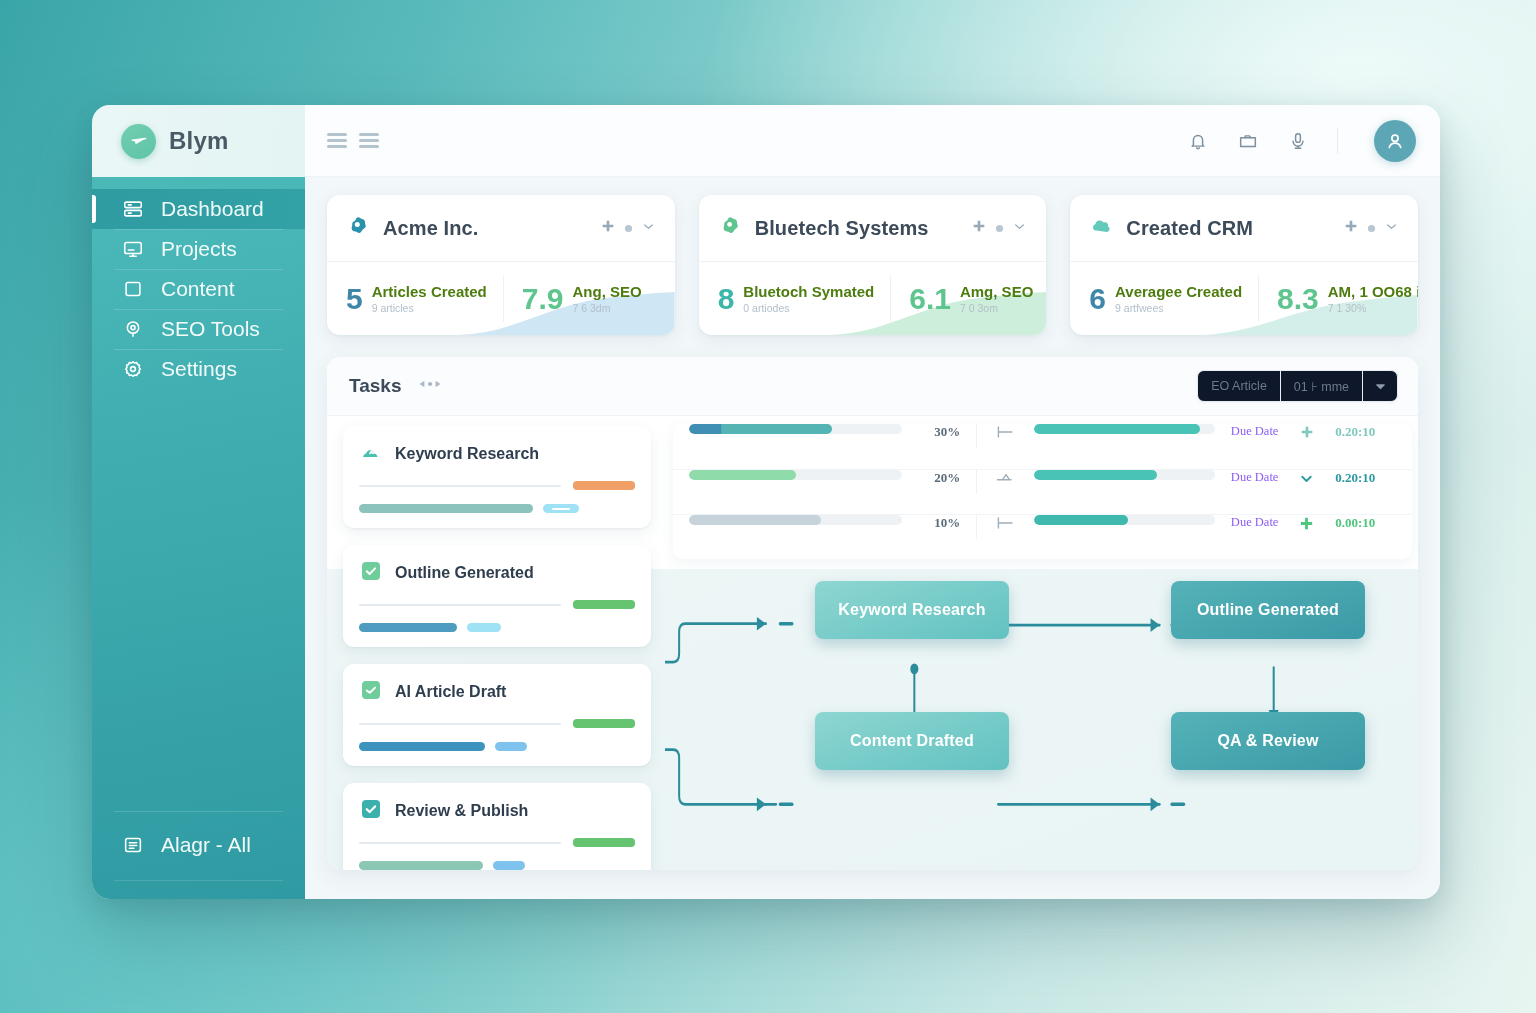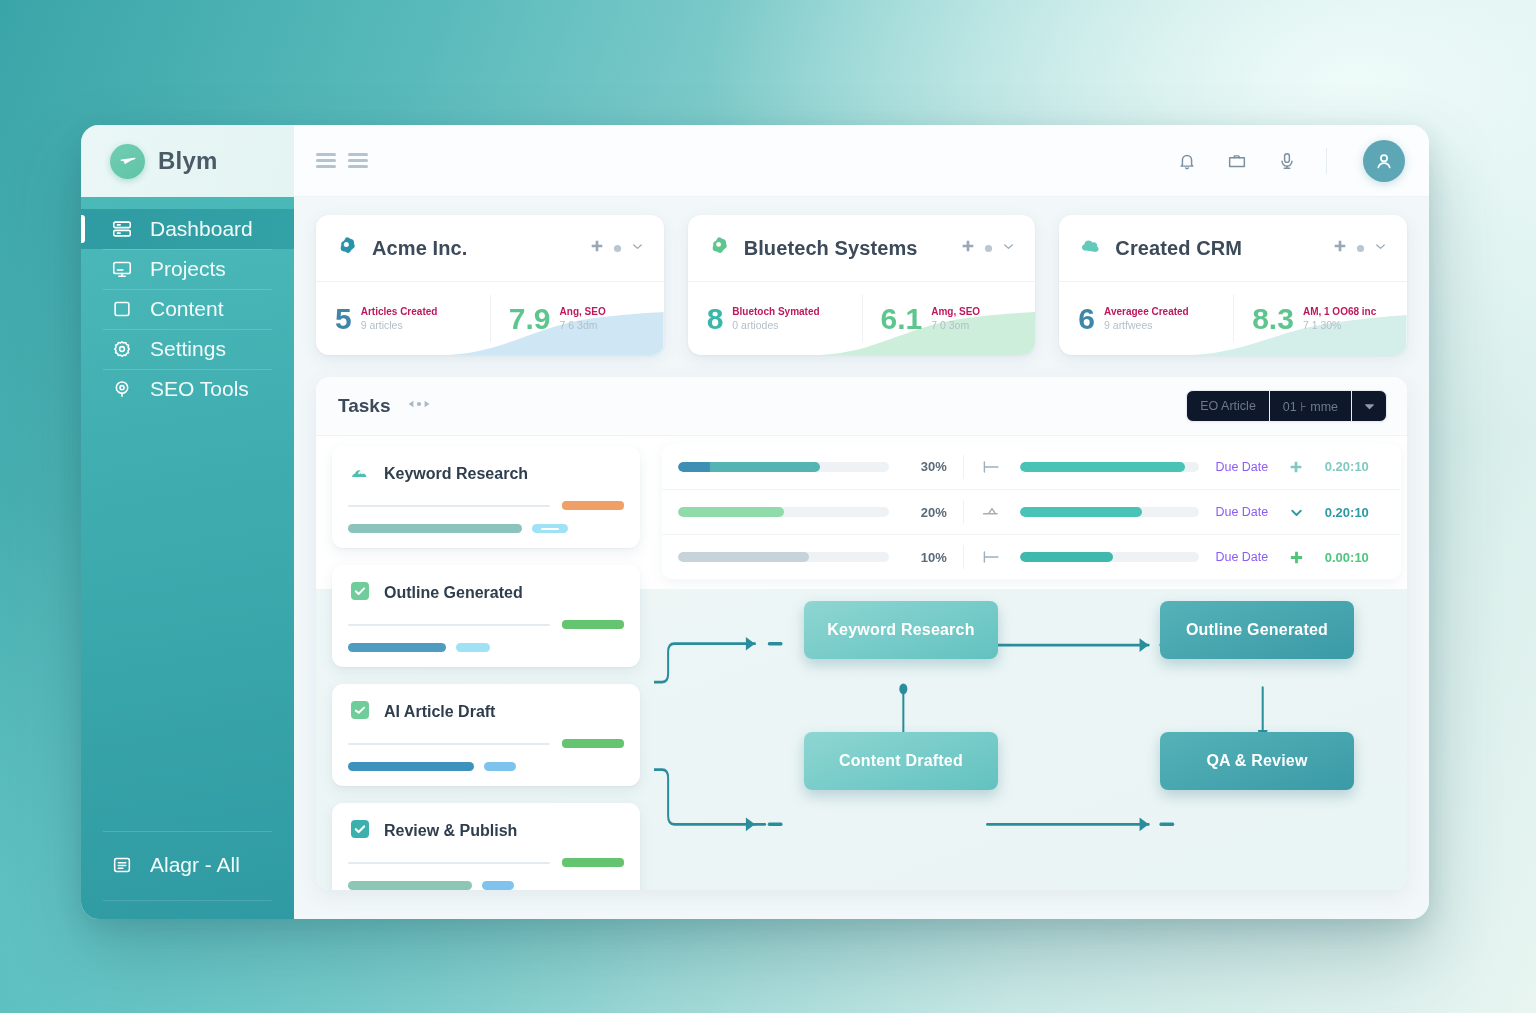--- a/index.html
+++ b/index.html
@@ -11,24 +11,24 @@
   }
   .bg-soft {
     position: absolute; inset: 0;
     background: radial-gradient(ellipse 70% 60% at 88% 8%, rgba(240,252,250,.95) 0%, rgba(240,252,250,0) 60%),
                 radial-gradient(ellipse 60% 70% at 6% 92%, rgba(110,205,205,.55) 0%, rgba(110,205,205,0) 62%);
     pointer-events: none;
   }
 
   
   .app {
-    position: absolute; left: 81px; top: 105px; width: 1348px; height: 794px;
+    position: absolute; left: 92px; top: 105px; width: 1348px; height: 794px;
     border-radius: 18px; overflow: hidden;
     box-shadow: 0 34px 70px rgba(25,80,90,.26), 0 8px 24px rgba(25,80,90,.14);
-    display: flex; background: #f4f8fa; margin-top: 20px;
+    display: flex; background: #f4f8fa;
   }
 
   
   .sidebar {
     width: 213px; flex: 0 0 213px;
     background: linear-gradient(170deg, #4fbcbb 0%, #3fadb0 45%, #2f9aa2 100%);
     display: flex; flex-direction: column; position: relative;
   }
   .brand {
     height: 72px; display: flex; align-items: center; gap: 13px; padding-left: 29px;
@@ -108,21 +108,21 @@
   .sc-metric {
     flex: 1; display: flex; align-items: center; gap: 9px; padding: 0 16px 0 19px; position: relative; z-index: 1;
   }
   .sc-metric + .sc-metric::before {
     content: ""; position: absolute; left: 0; top: 13px; bottom: 13px; width: 1px; background: #edf1f4;
   }
   .sc-num { font-size: 30px; font-weight: 700; line-height: 1; }
   .sc-num.blue { color: #3f87a8; }
   .sc-num.green { color: #5ec58e; }
   .sc-lab { display: flex; flex-direction: column; gap: 2px; min-width: 0; }
-  .sc-lab-main { font-size: 10px; font-weight: 700; color: #be185d; white-space: nowrap; }
+  .sc-lab-main { font-size: 15px; font-weight: 700; color: #4d7c0f; white-space: nowrap; }
   .sc-lab-sub { font-size: 10.5px; color: #b2bfca; white-space: nowrap; }
 
   
   .tasks-panel {
     background: #ffffff; border-radius: 14px; overflow: hidden;
     box-shadow: 0 6px 20px rgba(90,130,150,.10);
     display: flex; flex-direction: column; height: 513px;
   }
   .tasks-head {
     height: 59px; flex: 0 0 59px; display: flex; align-items: center;
@@ -155,21 +155,21 @@
   .tc-rule { flex: 1; height: 2px; border-radius: 2px; background: #e4ebf0; }
   .tc-tag { width: 62px; height: 9px; border-radius: 4px; }
   .tc-bars { display: flex; align-items: center; gap: 10px; }
   .tc-bar { height: 9px; border-radius: 5px; }
 
   
   .analytics { flex: 1; display: flex; flex-direction: column; min-width: 0; padding-right: 6px; }
   .rows { margin: 8px 0 0 8px; background: #ffffff; border-radius: 10px;
           box-shadow: 0 4px 14px rgba(95,130,150,.09); }
   .row {
-    height: 45px; display: flex; align-items: center; padding: 0 14px 0 16px; gap: 16px;
+    height: 45px; display: flex; align-items: flex-start; padding: 0 14px 0 16px; gap: 16px; font-family: Liberation Serif, serif;
   }
   .row + .row { border-top: 1px solid #f0f4f7; }
   .track { height: 10px; border-radius: 6px; background: #eef2f5; position: relative; overflow: hidden; }
   .track > i { position: absolute; left: 0; top: 0; bottom: 0; border-radius: 6px; display: block; }
   .pct { width: 44px; text-align: right; font-size: 13px; color: #5a6b7a; font-weight: 600; }
   .row-sep { width: 1px; height: 24px; background: #eef2f5; }
   .row-ico { width: 26px; display: flex; justify-content: center; }
   .due { font-size: 12.5px; color: #8b5cf6; white-space: nowrap; }
   .due-val { font-size: 13px; font-weight: 600; white-space: nowrap; }
 
@@ -232,37 +232,37 @@
         <span class="nav-ico">
           <svg width="22" height="22" viewBox="0 0 24 24" fill="none" stroke="#ffffff" stroke-width="1.7">
             <rect x="4.5" y="5" width="15" height="14" rx="2"></rect>
           </svg>
         </span>
         <span>Content</span>
       </div>
 
       <div class="nav-item">
         <span class="nav-ico">
-          <svg width="22" height="22" viewBox="0 0 24 24" fill="none" stroke="#ffffff" stroke-width="1.7" stroke-linejoin="round">
-            <path d="M12 4.2l1.9 1.3 2.2-.5.9 2.1 2.1.9-.5 2.2 1.3 1.8-1.3 1.9.5 2.2-2.1.9-.9 2.1-2.2-.5-1.9 1.3-1.8-1.3-2.2.5-.9-2.1-2.1-.9.5-2.2L4.2 12l1.3-1.8-.5-2.2 2.1-.9.9-2.1 2.2.5z"></path>
-            <circle cx="12" cy="12" r="2.6"></circle>
-          </svg>
-        </span>
-        <span>Settings</span>
-      </div>
-
-      <div class="nav-item">
-        <span class="nav-ico">
           <svg width="22" height="22" viewBox="0 0 24 24" fill="none" stroke="#ffffff" stroke-width="1.7" stroke-linecap="round" stroke-linejoin="round">
             <circle cx="12" cy="10.5" r="6.2"></circle>
             <circle cx="12" cy="10.5" r="2.2"></circle>
             <path d="M12 16.7V20"></path>
           </svg>
         </span>
         <span>SEO Tools</span>
+      </div>
+
+      <div class="nav-item">
+        <span class="nav-ico">
+          <svg width="22" height="22" viewBox="0 0 24 24" fill="none" stroke="#ffffff" stroke-width="1.7" stroke-linejoin="round">
+            <path d="M12 4.2l1.9 1.3 2.2-.5.9 2.1 2.1.9-.5 2.2 1.3 1.8-1.3 1.9.5 2.2-2.1.9-.9 2.1-2.2-.5-1.9 1.3-1.8-1.3-2.2.5-.9-2.1-2.1-.9.5-2.2L4.2 12l1.3-1.8-.5-2.2 2.1-.9.9-2.1 2.2.5z"></path>
+            <circle cx="12" cy="12" r="2.6"></circle>
+          </svg>
+        </span>
+        <span>Settings</span>
       </div>
     </nav>
 
     <div class="nav-bottom">
       <div class="nav-item" style="margin-top:14px">
         <span class="nav-ico">
           <svg width="22" height="22" viewBox="0 0 24 24" fill="none" stroke="#ffffff" stroke-width="1.7" stroke-linecap="round" stroke-linejoin="round">
             <rect x="4" y="5" width="16" height="14" rx="2"></rect>
             <path d="M8 9.5h8M8 12.5h8M8 15.5h5"></path>
           </svg>

